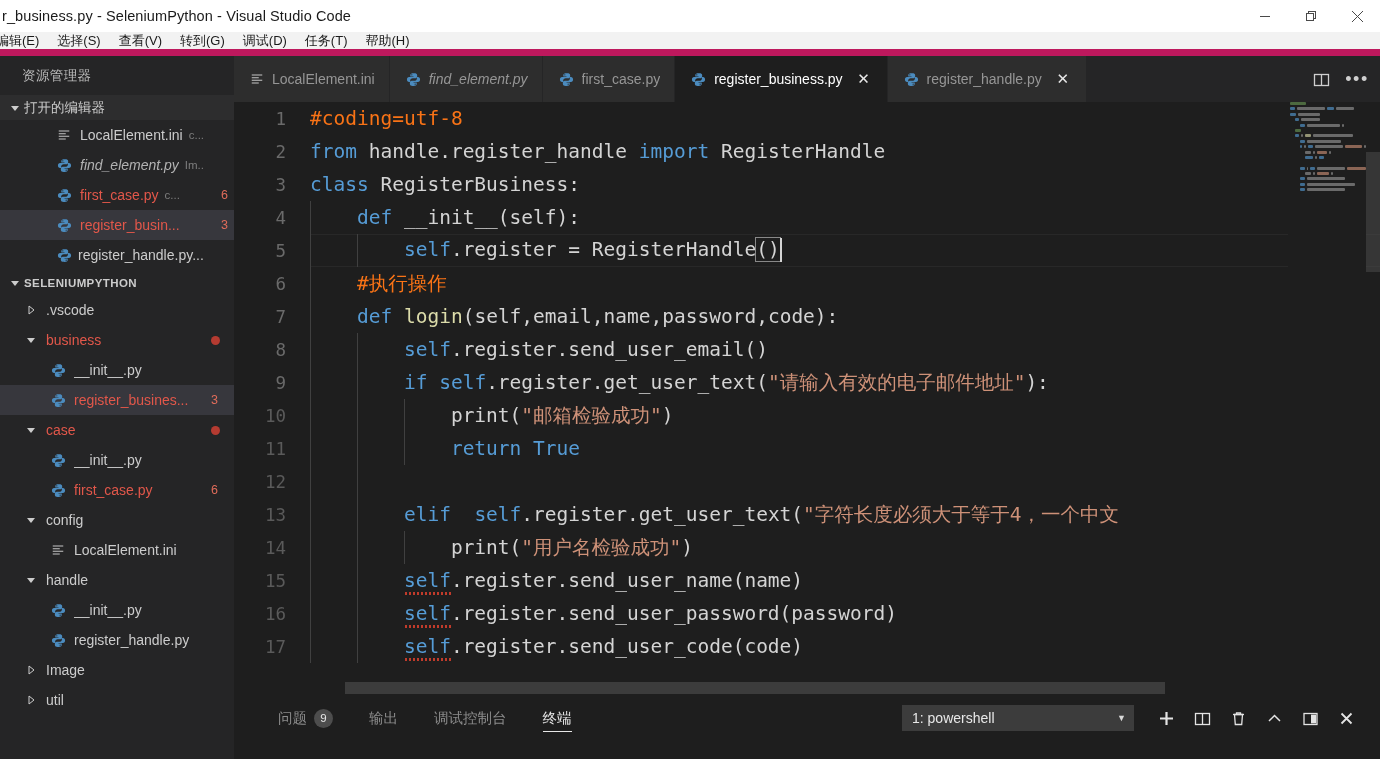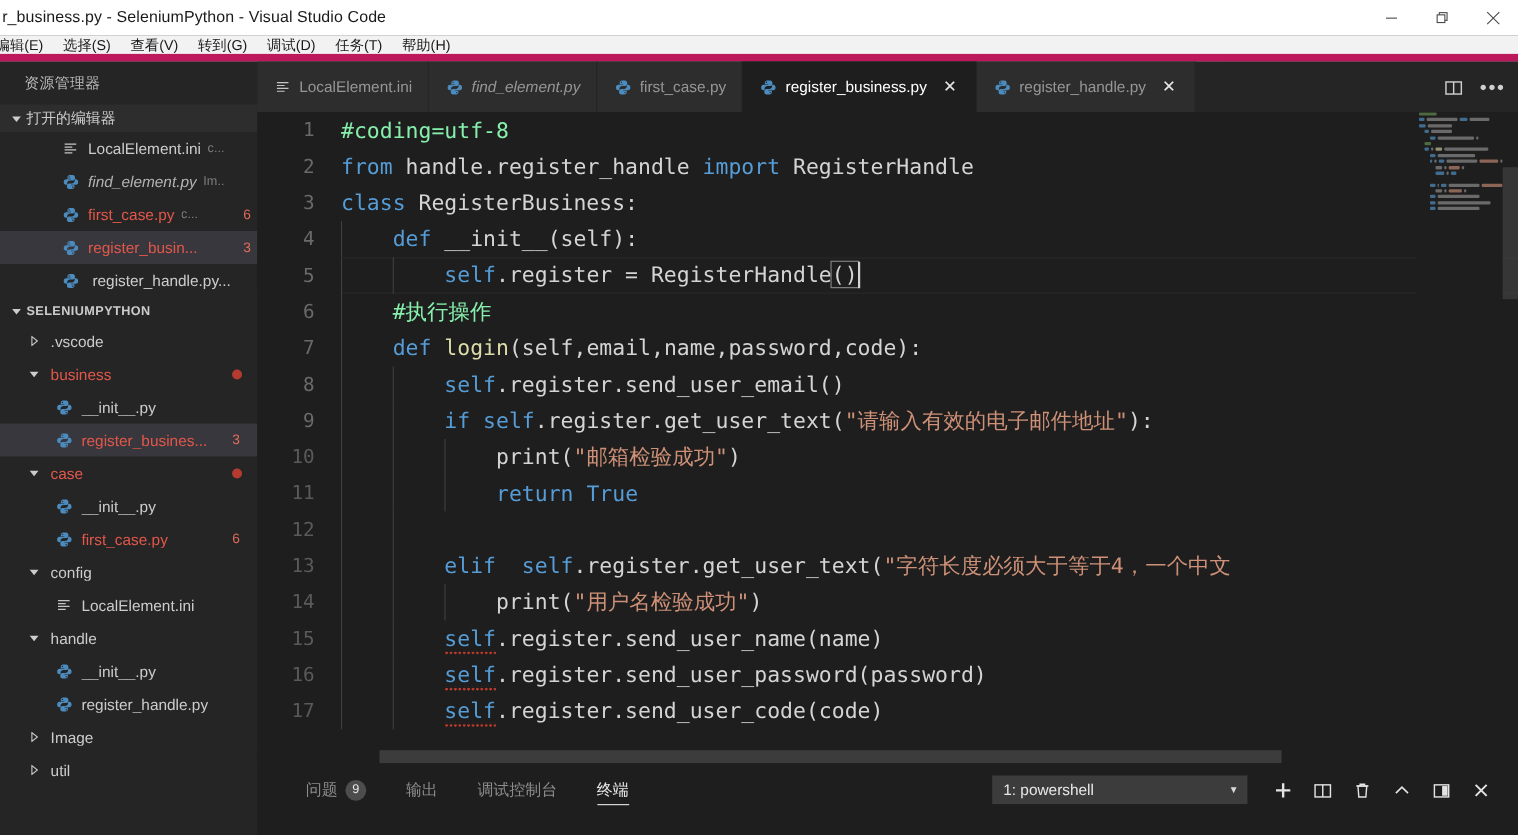--- a/index.html
+++ b/index.html
@@ -126,21 +126,21 @@
   .lnum.dim { color: #5a5a5a; }
   .ltext { position: relative; }
   .line.current { background: #1e1e1e; }
   .line.current::before {
     content: ""; position: absolute; left: 76px; right: 0; top: 0; bottom: 0;
     border-top: 1px solid #282828; border-bottom: 1px solid #282828; pointer-events: none;
   }
   
   .ig { position: absolute; top: 0; bottom: 0; width: 1px; background: #404040; }
 
-  .t-com  { color: #86efac; }
+  .t-com  { color: #f97316; }
   .t-kw   { color: #569cd6; }
   .t-fn   { color: #dcdcaa; }
   .t-str  { color: #ce9178; }
   .t-pln  { color: #d4d4d4; }
   .t-self { color: #569cd6; }
   .squig {
     background-image: radial-gradient(circle at 2px 2.5px, #c03b2b 1.2px, transparent 1.3px);
     background-size: 4px 4px; background-repeat: repeat-x; background-position: 0 100%;
     padding-bottom: 3px;
   }
@@ -299,21 +299,21 @@
           <span class="tree-label c-mod" style="margin-left: 6px; text-align: right;">register_busin...</span>
           <span class="tree-badge">3</span>
         </div>
         <div class="tree-row" style="padding-left: 54px;">
           <span class="tree-ficon">
             <svg width="15" height="15" viewBox="0 0 16 16">
               <path d="M7.9 1.2c-1.9 0-3.3.5-3.3 2v1.6h3.4v.5H3.3C1.8 5.3 1 6.4 1 8s.8 2.7 2.3 2.7h1.1V9.2c0-1.5 1.3-2.6 2.8-2.6h2.6c1.3 0 2.1-.9 2.1-2.2V3.2c0-1.4-1.3-2-3-2zM6.2 2.3c.4 0 .7.3.7.7s-.3.7-.7.7-.7-.3-.7-.7.3-.7.7-.7z" fill="#4b8bbe"></path>
               <path d="M8.1 14.8c1.9 0 3.3-.5 3.3-2v-1.6H8v-.5h4.7c1.5 0 2.3-1.1 2.3-2.7s-.8-2.7-2.3-2.7h-1.1v1.5c0 1.5-1.3 2.6-2.8 2.6H6.2c-1.3 0-2.1.9-2.1 2.2v1.2c0 1.4 1.3 2 3 2zm1.7-1.1c-.4 0-.7-.3-.7-.7s.3-.7.7-.7.7.3.7.7-.3.7-.7.7z" fill="#4b8bbe"></path>
             </svg>
           </span>
-          <span class="tree-label c-norm" style="margin-left: 10px;">register_handle.py...</span>
+          <span class="tree-label c-norm" style="margin-left: 4px;">register_handle.py...</span>
         </div>
       </div>
 
     <div class="section-header">
       <span class="twisty">
         <svg width="10" height="10" viewBox="0 0 10 10">
             <path d="M1 3 L9 3 L5 8 Z" fill="#cccccc"></path>
           </svg>
       </span>
       <span class="section-title-upper">SELENIUMPYTHON</span>

